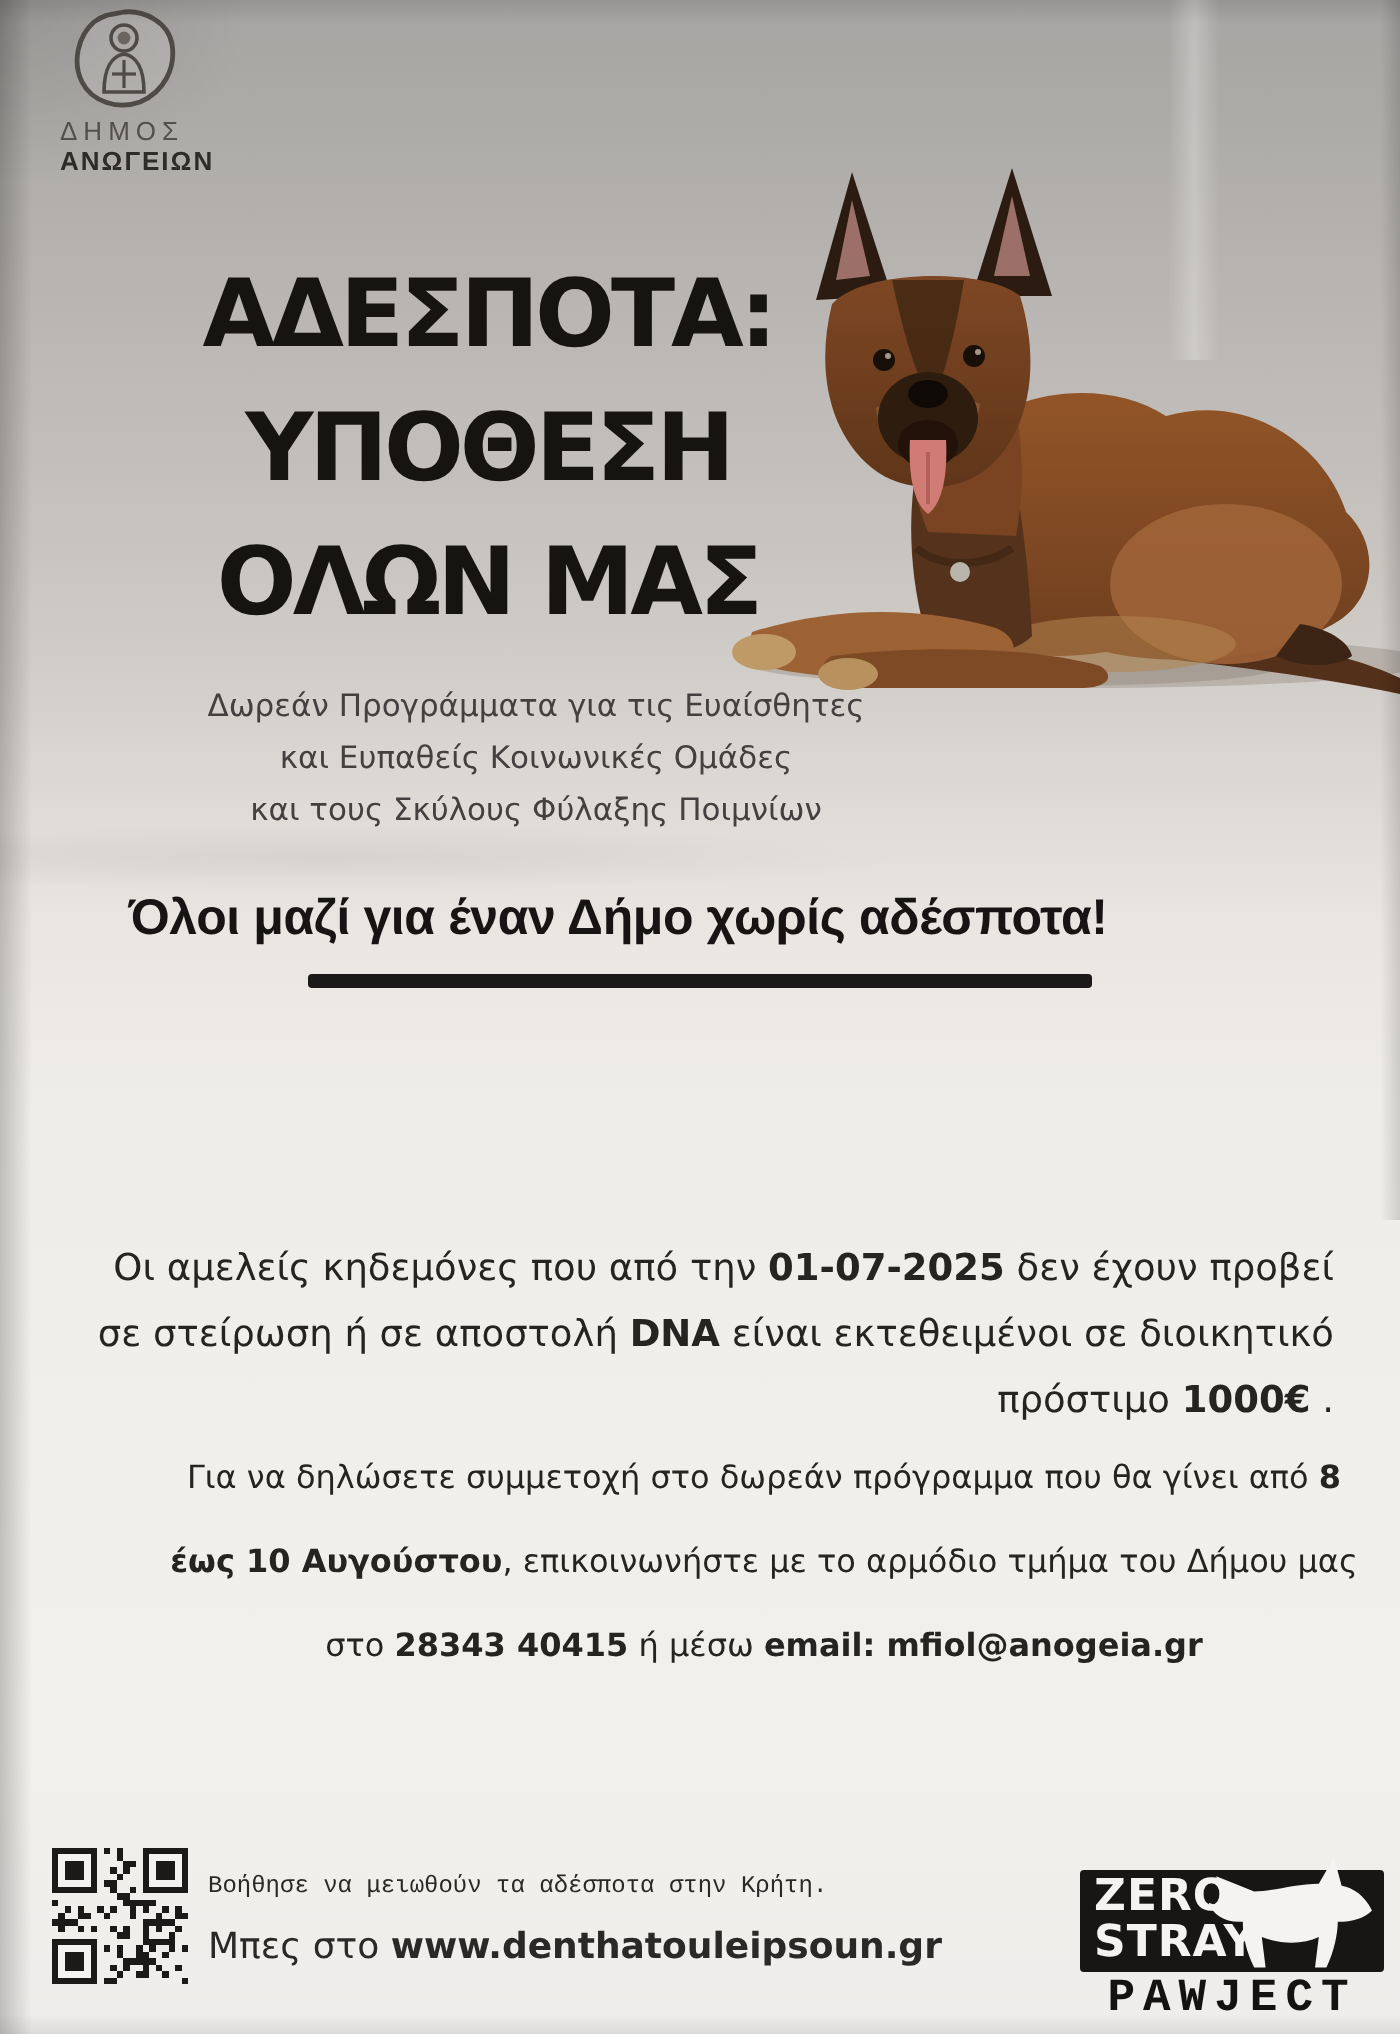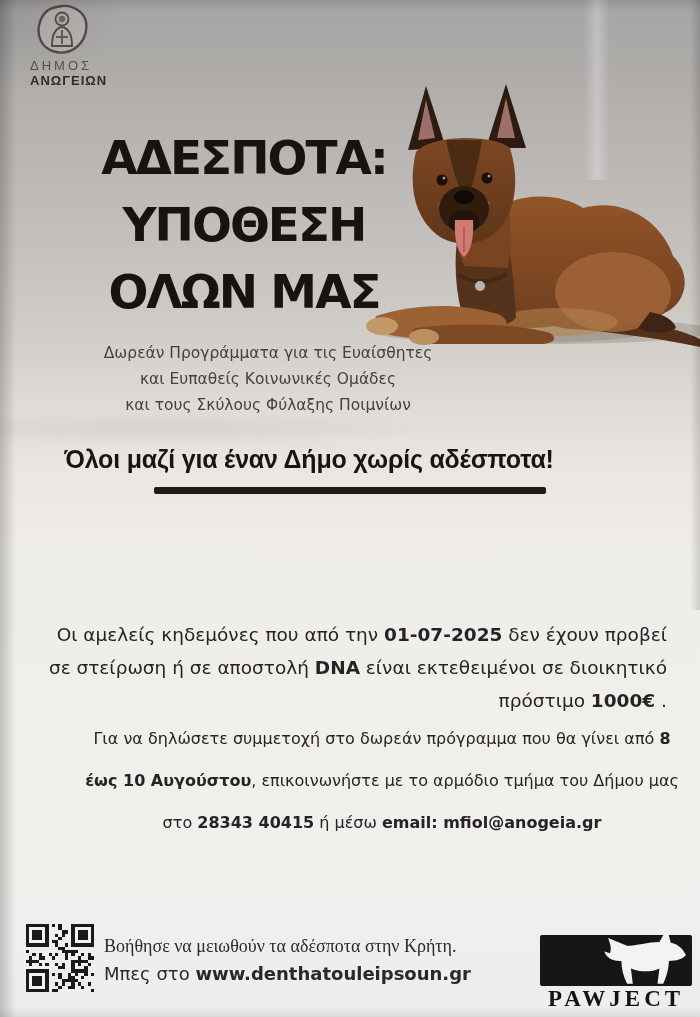--- a/index.html
+++ b/index.html
@@ -35,30 +35,30 @@
     font-weight:800;font-size:25px;color:#171513;letter-spacing:-0.2px;}
   .slogan-underline{position:absolute;left:154px;top:487px;width:392px;height:7px;background:#1c1a18;border-radius:2px;}
 
   .para{position:absolute;text-align:center;font-family:"DejaVu Sans", sans-serif;color:#262423;}
   .para .b{font-weight:700;}
   .p1{left:33px;top:512px;width:634px;font-size:18.5px;line-height:33px;}
   .p2{left:33px;top:618px;width:634px;font-size:18.5px;line-height:33px;text-align:right;}
   .p3{left:52px;top:718px;width:596px;font-size:16px;line-height:42px;margin-left:32px;}
 
   .qr{position:absolute;left:26px;top:924px;width:68px;height:68px;}
-  .foot1{position:absolute;left:104px;top:936px;font-family:Liberation Serif, serif;font-size:18px;color:#2a2927;}
+  .foot1{position:absolute;left:104px;top:936px;font-family:Liberation Mono, monospace;font-size:12px;color:#2a2927;}
   .foot2{position:absolute;left:104px;top:963px;font-family:"DejaVu Sans", sans-serif;font-size:18px;color:#2a2927;}
   .foot2 .b{font-weight:700;}
 
   .zsp-box{position:absolute;left:540px;top:935px;width:152px;height:51px;background:#171614;border-radius:2px;}
   .zsp-text{position:absolute;left:7px;top:2px;font-family:"DejaVu Sans", sans-serif;font-weight:700;
     font-size:22px;line-height:23px;letter-spacing:0.5px;color:#f4f3f1;}
   .zsp-dog{position:absolute;right:-4px;top:-14px;width:96px;height:76px;}
   .zsp-pawject{position:absolute;left:538px;top:986px;width:156px;text-align:center;
-    font-family:Liberation Serif, serif;font-weight:700;font-size:23px;letter-spacing:4px;color:#141312;}
+    font-family:Liberation Mono, monospace;font-weight:700;font-size:23px;letter-spacing:4px;color:#141312;}
 </style>
 </head>
 <body>
 
 <div class="poster">
 
   <div class="shade corner"></div>
   <div class="shade crease-v"></div>
   <div class="shade crease-h"></div>
 
@@ -237,20 +237,24 @@
         <rect x="51.80952380952381" y="6.476190476190476" width="9.714285714285715" height="9.714285714285715" fill="#1b1a18"></rect>
         <rect x="0" y="45.333333333333336" width="22.666666666666668" height="22.666666666666668" fill="#1b1a18"></rect>
         <rect x="3.238095238095238" y="48.57142857142857" width="16.19047619047619" height="16.19047619047619" fill="#f4f3f1"></rect>
         <rect x="6.476190476190476" y="51.80952380952381" width="9.714285714285715" height="9.714285714285715" fill="#1b1a18"></rect>
       </svg>
   </div>
   <div class="foot1">Βοήθησε να μειωθούν τα αδέσποτα στην Κρήτη.</div>
   <div class="foot2"><span>Μπες στο </span><span class="b">www.denthatouleipsoun.gr</span></div>
 
   <div class="zsp-box">
+    <div class="zsp-text">
+      <div>ZERO</div>
+      <div>STRAY</div>
+    </div>
     <svg class="zsp-dog" viewBox="0 0 100 80">
       <path d="M90,36 C86,28 80,24 74,23 L70,8 L62,22 C50,22 38,26 28,26 L8,18 C10,24 12,28 10,34 L4,32 C6,38 12,42 20,42 L22,42 C22,50 24,58 28,66 L34,66 L32,50 C42,54 54,54 62,50 L60,66 L66,66 C70,58 72,48 72,42 C80,42 86,40 90,36 Z" fill="#f4f3f1"></path>
     </svg>
   </div>
   <div class="zsp-pawject">PAWJECT</div>
 
   <div class="shade left-edge"></div>
   <div class="shade right-edge"></div>
   <div class="shade top-edge"></div>
   <div class="shade bottom-edge"></div>

